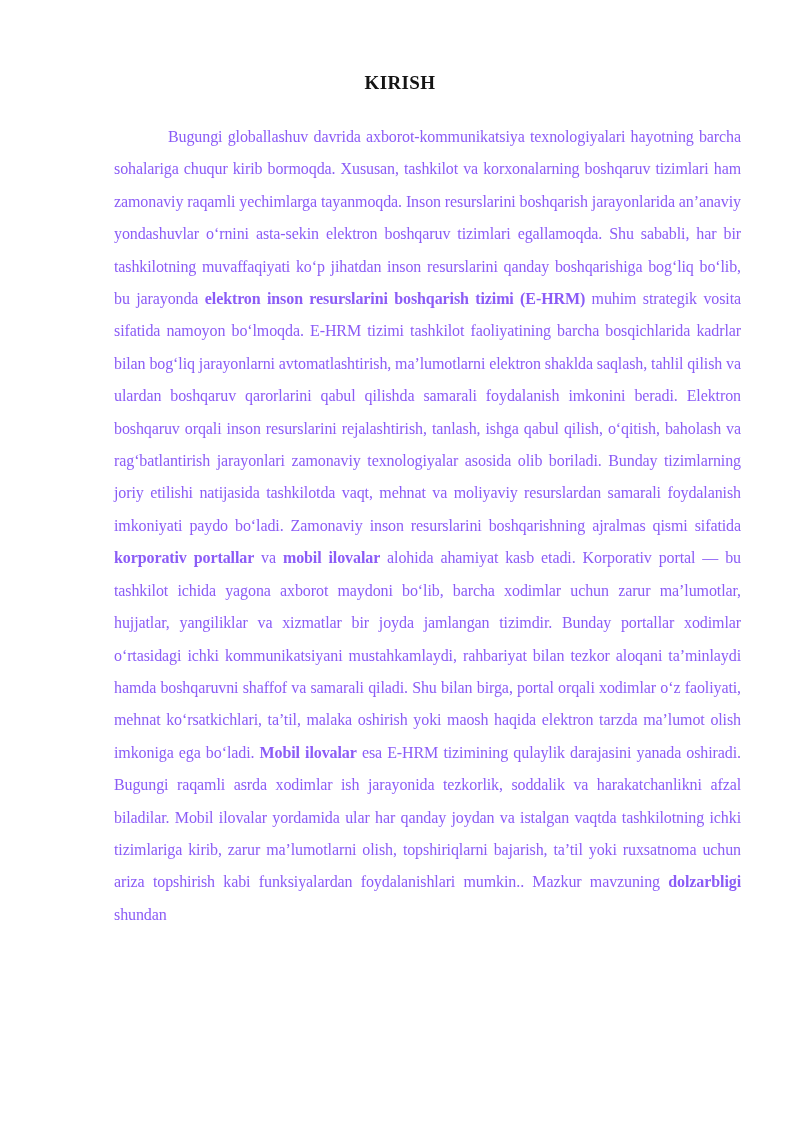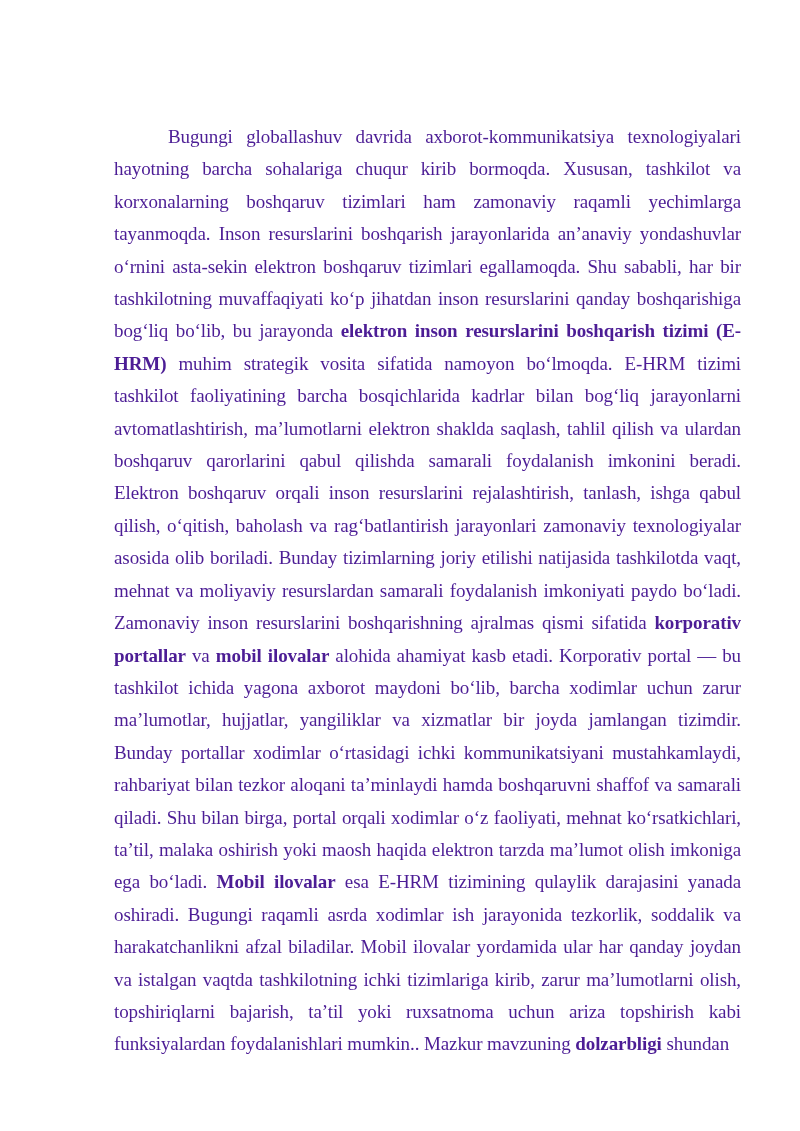--- a/index.html
+++ b/index.html
@@ -26,28 +26,29 @@
   }
   .body-paragraph {
     position: absolute;
     left: 114px;
     top: 121px;
     width: 627px;
     margin: 0;
     text-align: justify;
     text-indent: 54px;
     font-family: "Liberation Serif", serif;
-    font-size: 19px;
+    font-size: 16px;
     line-height: 32.4px;
     letter-spacing: -0.1px;
-    color: #4c1d95;
+    color: #8b5cf6;
   }
   .bold-run { font-weight: bold; }
 </style>
 </head>
 <body>
 
 <div class="page">
 
+  <h1 class="doc-title">KIRISH</h1>
 
   <p class="body-paragraph"><span>Bugungi globallashuv davrida axborot-kommunikatsiya texnologiyalari hayotning barcha sohalariga chuqur kirib bormoqda. Xususan, tashkilot va korxonalarning boshqaruv tizimlari ham zamonaviy raqamli yechimlarga tayanmoqda. Inson resurslarini boshqarish jarayonlarida an’anaviy yondashuvlar o‘rnini asta-sekin elektron boshqaruv tizimlari egallamoqda. Shu sababli, har bir tashkilotning muvaffaqiyati ko‘p jihatdan inson resurslarini qanday boshqarishiga bog‘liq bo‘lib, bu jarayonda </span><span class="bold-run">elektron inson resurslarini boshqarish tizimi (E-HRM)</span><span> muhim strategik vosita sifatida namoyon bo‘lmoqda. E-HRM tizimi tashkilot faoliyatining barcha bosqichlarida kadrlar bilan bog‘liq jarayonlarni avtomatlashtirish, ma’lumotlarni elektron shaklda saqlash, tahlil qilish va ulardan boshqaruv qarorlarini qabul qilishda samarali foydalanish imkonini beradi. Elektron boshqaruv orqali inson resurslarini rejalashtirish, tanlash, ishga qabul qilish, o‘qitish, baholash va rag‘batlantirish jarayonlari zamonaviy texnologiyalar asosida olib boriladi. Bunday tizimlarning joriy etilishi natijasida tashkilotda vaqt, mehnat va moliyaviy resurslardan samarali foydalanish imkoniyati paydo bo‘ladi. Zamonaviy inson resurslarini boshqarishning ajralmas qismi sifatida </span><span class="bold-run">korporativ portallar</span><span> va </span><span class="bold-run">mobil ilovalar</span><span> alohida ahamiyat kasb etadi. Korporativ portal — bu tashkilot ichida yagona axborot maydoni bo‘lib, barcha xodimlar uchun zarur ma’lumotlar, hujjatlar, yangiliklar va xizmatlar bir joyda jamlangan tizimdir. Bunday portallar xodimlar o‘rtasidagi ichki kommunikatsiyani mustahkamlaydi, rahbariyat bilan tezkor aloqani ta’minlaydi hamda boshqaruvni shaffof va samarali qiladi. Shu bilan birga, portal orqali xodimlar o‘z faoliyati, mehnat ko‘rsatkichlari, ta’til, malaka oshirish yoki maosh haqida elektron tarzda ma’lumot olish imkoniga ega bo‘ladi. </span><span class="bold-run">Mobil ilovalar</span><span> esa E-HRM tizimining qulaylik darajasini yanada oshiradi. Bugungi raqamli asrda xodimlar ish jarayonida tezkorlik, soddalik va harakatchanlikni afzal biladilar. Mobil ilovalar yordamida ular har qanday joydan va istalgan vaqtda tashkilotning ichki tizimlariga kirib, zarur ma’lumotlarni olish, topshiriqlarni bajarish, ta’til yoki ruxsatnoma uchun ariza topshirish kabi funksiyalardan foydalanishlari mumkin.. Mazkur mavzuning </span><span class="bold-run">dolzarbligi</span><span> shundan</span></p>
 
 </div>
 
 </body></html>

